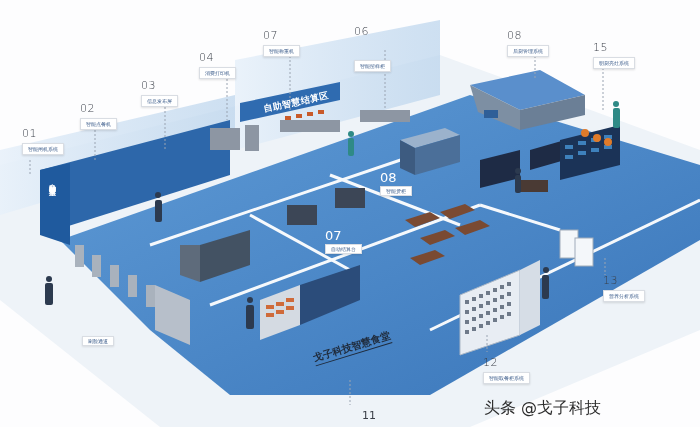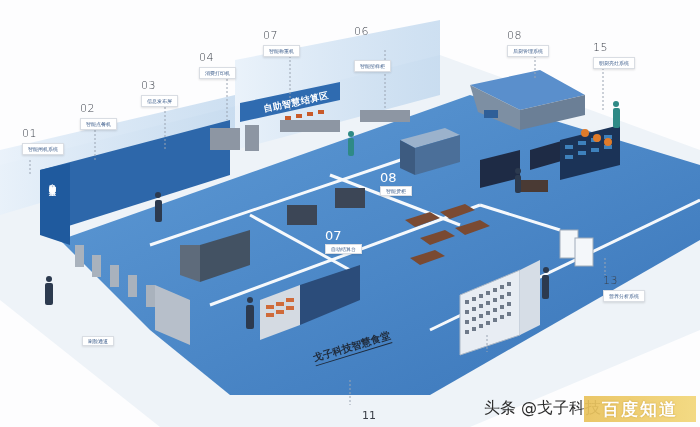--- a/index.html
+++ b/index.html
@@ -242,25 +242,28 @@
 
   <span class="floor-num" style="left:380px;top:170px;">08</span>
   <span class="floor-tag" style="left:380px;top:186px;">智能货柜</span>
   <span class="floor-num" style="left:325px;top:228px;">07</span>
   <span class="floor-tag" style="left:325px;top:244px;">自动结算台</span>
 
   <div class="callout" style="left:603px;top:275px;">
     <span class="num">13</span>
     <span class="tag">营养分析系统</span>
   </div>
+  <div class="callout" style="left:483px;top:357px;">
+    <span class="num">12</span>
+    <span class="tag">智能取餐柜系统</span>
+  </div>
   <div class="inline-callout" style="left:345px;top:409px;flex-direction:column;">
     <span class="num">11</span>
     <span class="tag">智能称重结算系统</span>
   </div>
 
   <span class="zone-sign" style="left:263px;top:96px;transform:rotate(-12deg);">自助智慧结算区</span>
   <span class="vertical-sign" style="left:47px;top:178px;">自助智慧食堂</span>
   <span class="canteen-sign" style="left:312px;top:340px;">戈子科技智慧食堂</span>
   <span class="floor-tag" style="left:82px;top:336px;">刷脸通道</span>
 
   <span class="watermark">头条 @戈子科技</span>
-  <div class="baidu">百度知道</div>
 </div>
 
 </body></html>

